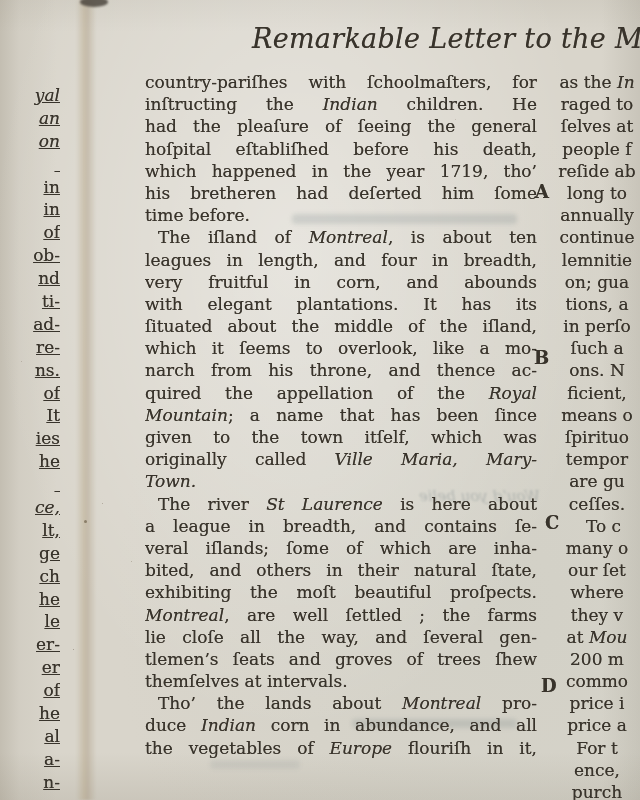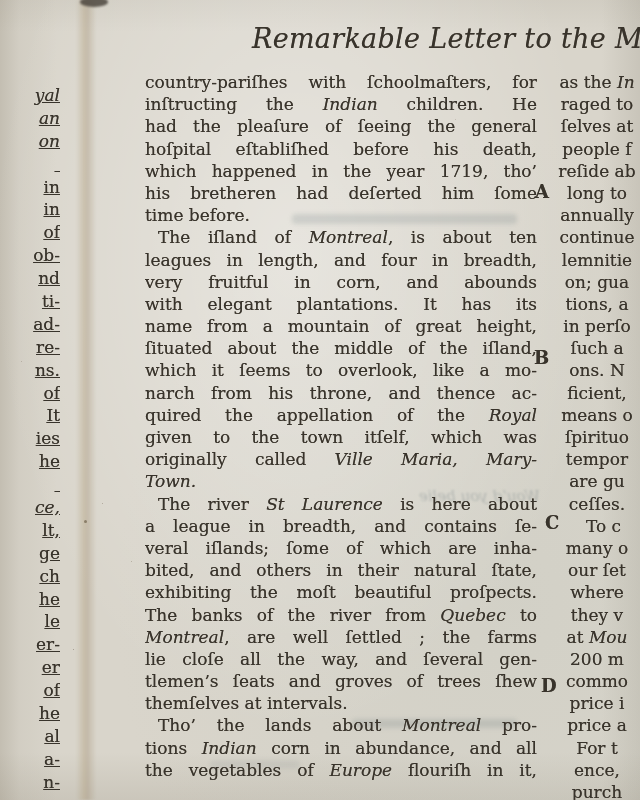--- a/index.html
+++ b/index.html
@@ -163,40 +163,39 @@
     <div class="line"><span>inſtructing the </span><span class="it">Indian</span><span> children. He</span></div>
     <div class="line"><span>had the pleaſure of ſeeing the general</span></div>
     <div class="line"><span>hoſpital eſtabliſhed before his death,</span></div>
     <div class="line"><span>which happened in the year 1719, tho’</span></div>
     <div class="line"><span>his bretheren had deſerted him ſome</span></div>
     <div class="line nj"><span>time before.</span></div>
     <div class="line ind"><span>The iſland of </span><span class="it">Montreal</span><span>, is about ten</span></div>
     <div class="line"><span>leagues in length, and four in breadth,</span></div>
     <div class="line"><span>very fruitful in corn, and abounds</span></div>
     <div class="line"><span>with elegant plantations. It has its</span></div>
-    <div class="line"><span>name from a mountain of great height,</span></div>
     <div class="line"><span>ſituated about the middle of the iſland,</span></div>
     <div class="line"><span>which it ſeems to overlook, like a mo-</span></div>
     <div class="line"><span>narch from his throne, and thence ac-</span></div>
     <div class="line"><span>quired the appellation of the </span><span class="it">Royal</span></div>
+    <div class="line"><span class="it">Mountain</span><span>; a name that has been ſince</span></div>
     <div class="line"><span>given to the town itſelf, which was</span></div>
     <div class="line"><span>originally called </span><span class="it">Ville Maria, Mary-</span></div>
     <div class="line nj"><span class="it">Town.</span></div>
     <div class="line ind"><span>The river </span><span class="it">St Laurence</span><span> is here about</span></div>
     <div class="line"><span>a league in breadth, and contains ſe-</span></div>
     <div class="line"><span>veral iſlands; ſome of which are inha-</span></div>
     <div class="line"><span>bited, and others in their natural ſtate,</span></div>
     <div class="line"><span>exhibiting the moſt beautiful proſpects.</span></div>
-    <div class="line"><span>The banks of the river from </span><span class="it">Quebec</span><span> to</span></div>
     <div class="line"><span class="it">Montreal</span><span>, are well ſettled ; the farms</span></div>
     <div class="line"><span>lie cloſe all the way, and ſeveral gen-</span></div>
     <div class="line"><span>tlemen’s ſeats and groves of trees ſhew</span></div>
     <div class="line nj"><span>themſelves at intervals.</span></div>
     <div class="line ind"><span>Tho’ the lands about </span><span class="it">Montreal</span><span> pro-</span></div>
-    <div class="line"><span>tions </span><span class="it">Indian</span><span> corn in abundance, and all</span></div>
+    <div class="line"><span>duce </span><span class="it">Indian</span><span> corn in abundance, and all</span></div>
     <div class="line"><span>the vegetables of </span><span class="it">Europe</span><span> flouriſh in it,</span></div>
   </div>
 
 <div class="col right-col ink">
     <div class="line"><span>as the </span><span class="it">In</span></div>
     <div class="line"><span>raged to</span></div>
     <div class="line"><span>ſelves at</span></div>
     <div class="line"><span>people f</span></div>
     <div class="line"><span>reſide ab</span></div>
     <div class="line"><span>long to</span></div>

